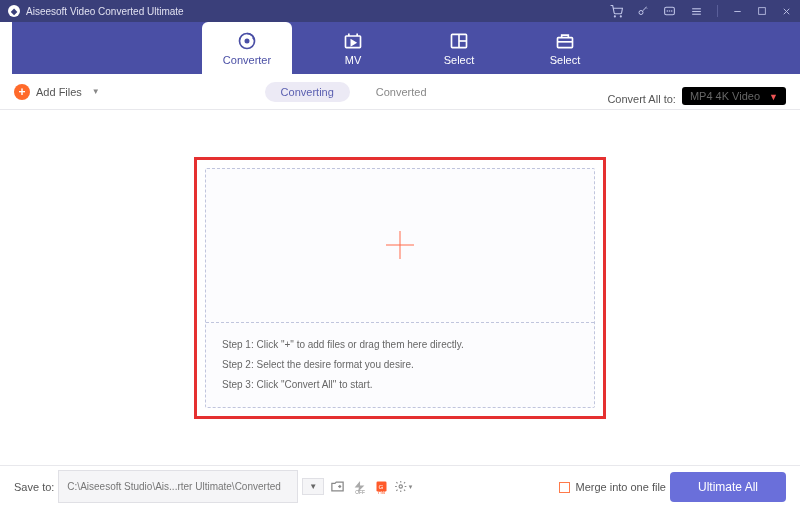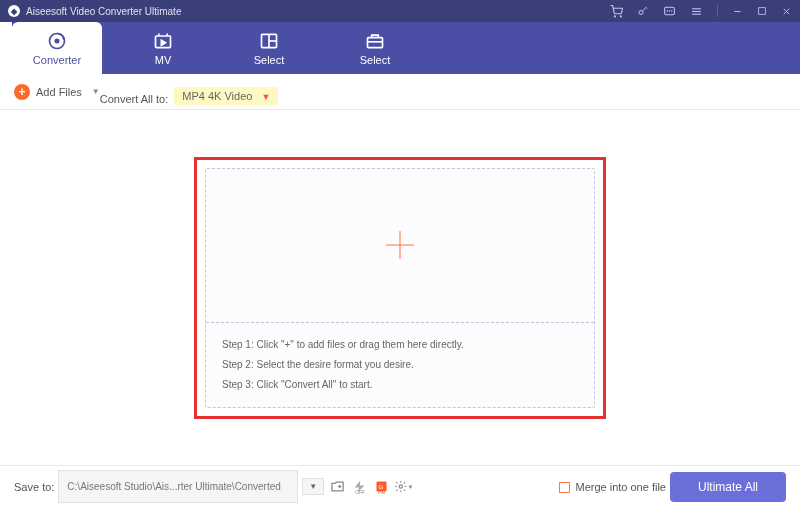--- a/index.html
+++ b/index.html
@@ -5,34 +5,34 @@
 * { box-sizing: border-box; margin: 0; padding: 0; font-family: -apple-system, BlinkMacSystemFont, "Segoe UI", Arial, sans-serif; }
 body { width: 800px; height: 507px; overflow: hidden; background: #fff; }
 
 .titlebar { height: 22px; background: #3a3f7a; display: flex; align-items: center; padding: 0 8px; color: #e0e0f0; font-size: 10px; }
 .titlebar-logo { width: 12px; height: 12px; background: #fff; border-radius: 50%; margin-right: 6px; display: inline-flex; align-items: center; justify-content: center; color: #3a3f7a; font-size: 8px; font-weight: bold; }
 .titlebar-spacer { flex: 1; }
 .titlebar-icons { display: flex; gap: 14px; align-items: center; color: #c0c5e8; }
 .titlebar-icons span { font-size: 11px; cursor: pointer; }
 .titlebar-separator { width: 1px; height: 12px; background: #5a5f9a; }
 
-.navbar { height: 52px; background: #4a4fa5; display: flex; align-items: flex-end; gap: 16px; margin-left: 12px; }
+.navbar { height: 52px; background: #4a4fa5; display: flex; justify-content: center; align-items: flex-end; gap: 16px; margin-left: 12px; }
 .nav-tab { width: 90px; height: 52px; display: flex; flex-direction: column; align-items: center; justify-content: center; gap: 3px; color: #fff; font-size: 11px; cursor: pointer; border-radius: 6px 6px 0 0; }
 .nav-tab.active { background: #fff; color: #4a4fa5; }
 .nav-icon { font-size: 16px; }
 
 .toolbar { height: 36px; border-bottom: 1px solid #e8e8ec; display: flex; align-items: center; padding: 0 14px; font-size: 11px; color: #555; }
 .addfiles { display: flex; align-items: center; gap: 6px; cursor: pointer; }
 .plus-circle { width: 16px; height: 16px; border-radius: 50%; background: #ff6a2a; color: #fff; display: flex; align-items: center; justify-content: center; font-size: 12px; font-weight: bold; }
 .caret { font-size: 8px; color: #888; margin-left: 4px; }
 .toolbar-center { flex: 1; display: flex; justify-content: center; gap: 10px; }
 .sub-tab { padding: 4px 16px; border-radius: 12px; cursor: pointer; color: #888; }
 .sub-tab.active { background: #eceaf5; color: #5a5fb0; }
 .toolbar-right { display: flex; align-items: flex-end; gap: 6px; }
-.format-select { background: #fef9c3; padding: 3px 8px; border-radius: 3px; color: #666; margin-top: 8px; }
+.format-select { background: #000000; padding: 3px 8px; border-radius: 3px; color: #666; margin-top: 8px; }
 .red-caret { color: #e55; font-size: 9px; margin-left: 6px; }
 
 .workspace { height: 355px; display: flex; justify-content: center; align-items: center; }
 .highlight-box { border: 3px solid #e53030; padding: 8px; }
 .drop-area { width: 390px; height: 240px; border: 1px dashed #c0c5dd; border-radius: 2px; background: #fcfcfe; display: flex; flex-direction: column; }
 .drop-zone { flex: 1; display: flex; align-items: center; justify-content: center; border-bottom: 1px dashed #c0c5dd; position: relative; }
 .big-plus { color: #ff6a4a; font-size: 32px; font-weight: 200; position: relative; }
 .big-plus::before { content: ""; position: absolute; width: 28px; height: 1px; background: #ff6a4a; top: 50%; left: 50%; transform: translate(-50%,-50%); }
 .big-plus::after { content: ""; position: absolute; width: 1px; height: 28px; background: #ff6a4a; top: 50%; left: 50%; transform: translate(-50%,-50%); }
 .steps { padding: 12px 16px; font-size: 10px; color: #666; line-height: 2; }
@@ -49,21 +49,21 @@
 .merge-check { width: 11px; height: 11px; border: 1px solid #ff7a4a; }
 .convert-btn { background: #6a6fda; color: #fff; padding: 8px 28px; border-radius: 4px; font-size: 12px; cursor: pointer; }
 
 svg { display: block; }
 </style>
 </head>
 <body>
 
 <div class="titlebar">
   <span class="titlebar-logo">◆</span>
-  <span>Aiseesoft Video Converter Ultimate</span>
+  <span>Aiseesoft Video Converted Ultimate</span>
   <div class="titlebar-spacer"></div>
   <div class="titlebar-icons">
     <span>
       <svg width="13" height="13" viewBox="0 0 24 24" fill="none" stroke="currentColor" stroke-width="2">
           <circle cx="9" cy="21" r="1"></circle>
           <circle cx="20" cy="21" r="1"></circle>
           <path d="M1 1h4l2.68 13.39a2 2 0 0 0 2 1.61h9.72a2 2 0 0 0 2-1.61L23 6H6"></path>
         </svg>
     </span>
     <span>
@@ -151,20 +151,24 @@
     </span>
     <span>Select</span>
   </div>
 </div>
 
 <div class="toolbar">
   <div class="addfiles">
     <span class="plus-circle">+</span>
     <span>Add Files</span>
     <span class="caret">▼</span>
+  </div>
+  <div class="toolbar-center">
+    <div class="sub-tab active">Converting</div>
+    <div class="sub-tab">Converted</div>
   </div>
   <div class="toolbar-right">
     <span>Convert All to:</span>
     <span class="format-select">
       <span>MP4 4K Video</span>
       <span class="red-caret">▼</span>
     </span>
   </div>
 </div>
 

